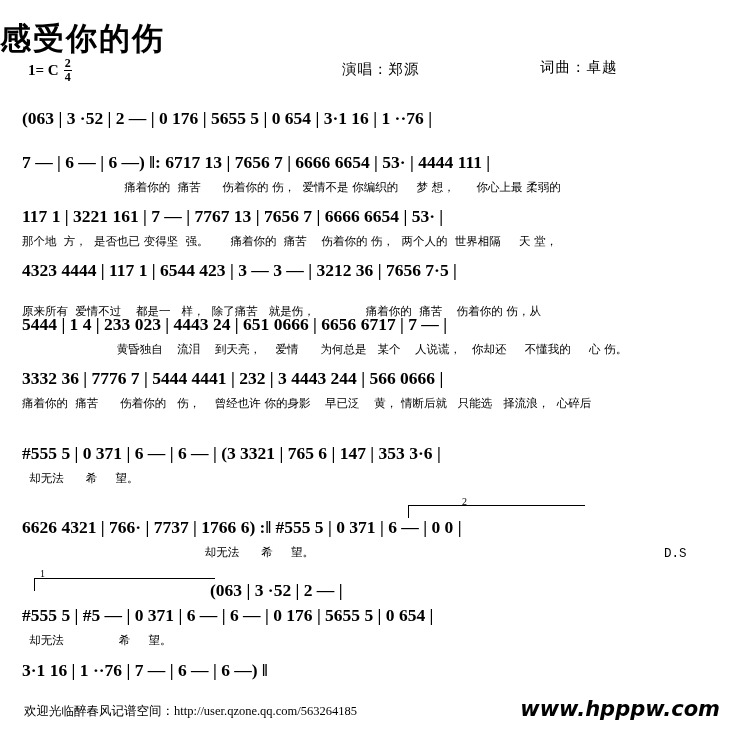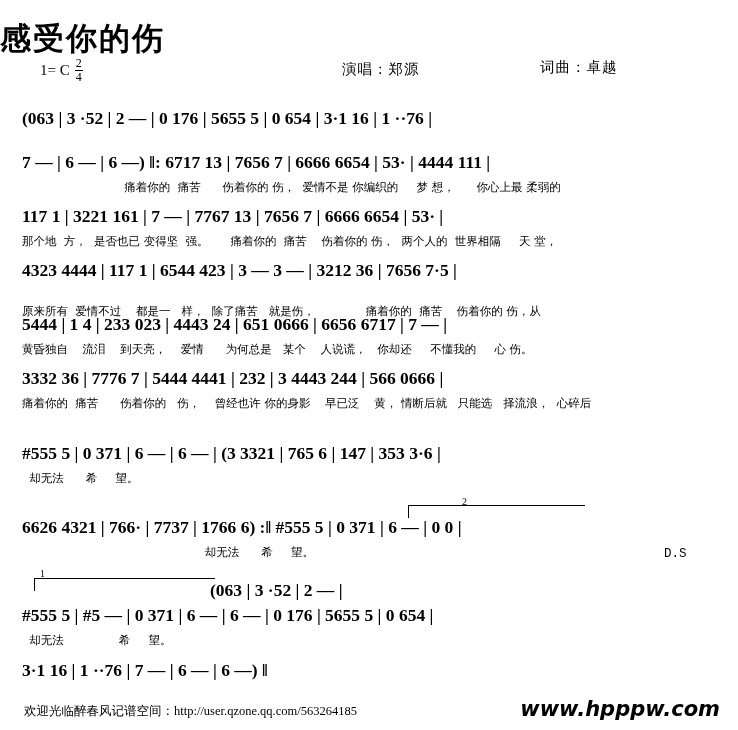--- a/index.html
+++ b/index.html
@@ -28,23 +28,24 @@
     width: 738px;
     text-align: left;
     font-family: "DejaVu Sans", sans-serif;
     font-weight: bold;
     font-size: 31px;
     letter-spacing: 2px;
   }
   .key-sig {
     position: absolute;
     top: 58px;
-    left: 40px;
+    left: 28px;
     font-family: "Liberation Serif", serif;
     font-size: 15px;
+    font-weight: bold;
   }
   .key-sig .frac {
     display: inline-block;
     vertical-align: middle;
     text-align: center;
     font-size: 12px;
     line-height: 1.05;
     margin-left: 5px;
     position: relative;
     top: -1px;
@@ -154,21 +155,21 @@
     <div class="lyrics" style="top:28px;">那个地  方，  是否也已 变得坚  强。      痛着你的  痛苦    伤着你的 伤，  两个人的  世界相隔     天 堂，</div>
   </div>
 
   <div class="sys" style="top:260px;">
     <div class="notes" style="top:0;">4323 4444 | 117 1 | 6544 423 | 3 — 3 — | 3212 36 | 7656 7·5 |</div>
     <div class="lyrics" style="top:44px;">原来所有  爱情不过    都是一   样，  除了痛苦   就是伤，              痛着你的  痛苦    伤着你的 伤，从</div>
   </div>
 
   <div class="sys" style="top:314px;">
     <div class="notes" style="top:0;">5444 | 1 4 | 233 023 | 4443 24 | 651 0666 | 6656 6717 | 7 — |</div>
-    <div class="lyrics" style="top:28px;">黄昏独自    流泪    到天亮，    爱情      为何总是   某个    人说谎，   你却还     不懂我的     心 伤。</div>
+    <div class="lyrics" style="top:28px;text-align:center;">黄昏独自    流泪    到天亮，    爱情      为何总是   某个    人说谎，   你却还     不懂我的     心 伤。</div>
   </div>
 
   <div class="sys" style="top:368px;">
     <div class="notes" style="top:0;">3332 36 | 7776 7 | 5444 4441 | 232 | 3 4443 244 | 566 0666 |</div>
     <div class="lyrics" style="top:28px;">痛着你的  痛苦      伤着你的   伤，    曾经也许 你的身影    早已泛    黄， 情断后就   只能选   择流浪，  心碎后</div>
   </div>
 
   <div class="sys" style="top:443px;">
     <div class="notes" style="top:0;">#555 5 | 0 371 | 6 — | 6 — | (3 3321 | 765 6 | 147 | 353 3·6 |</div>
     <div class="lyrics" style="top:28px;">  却无法      希     望。</div>

